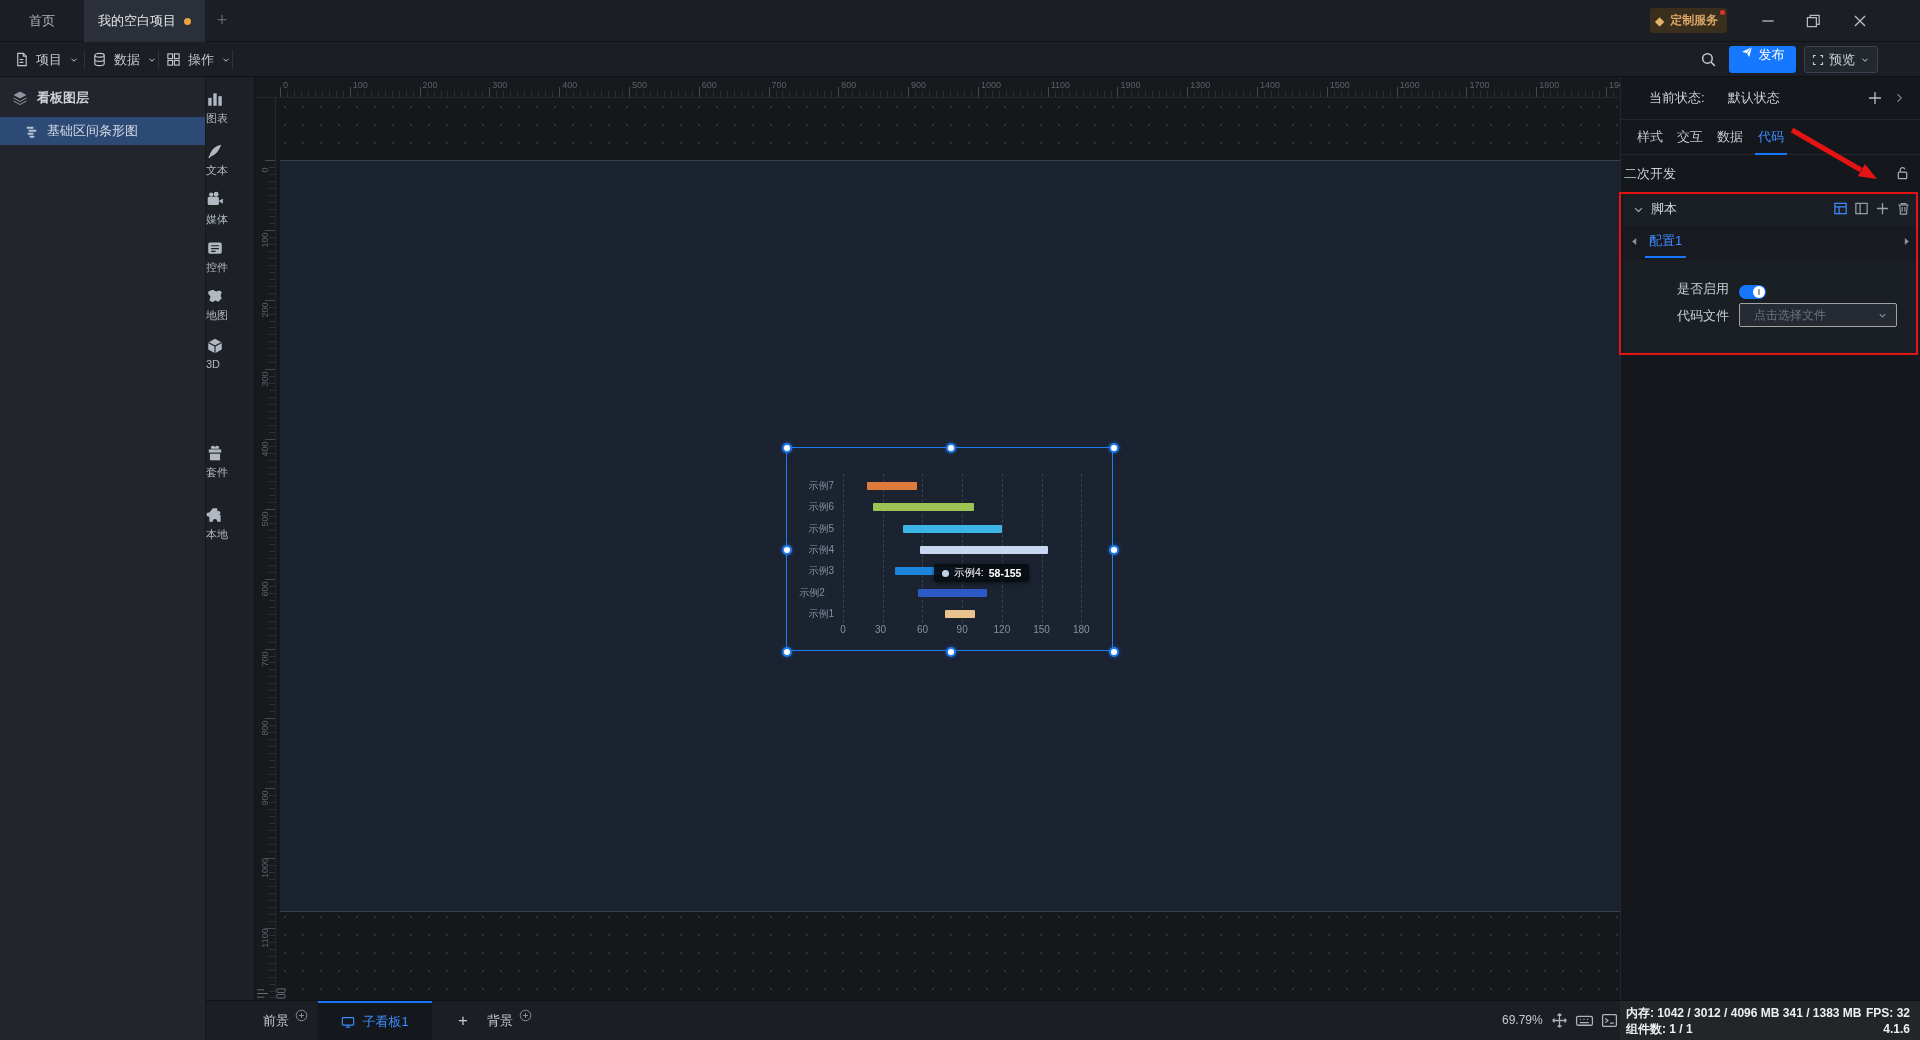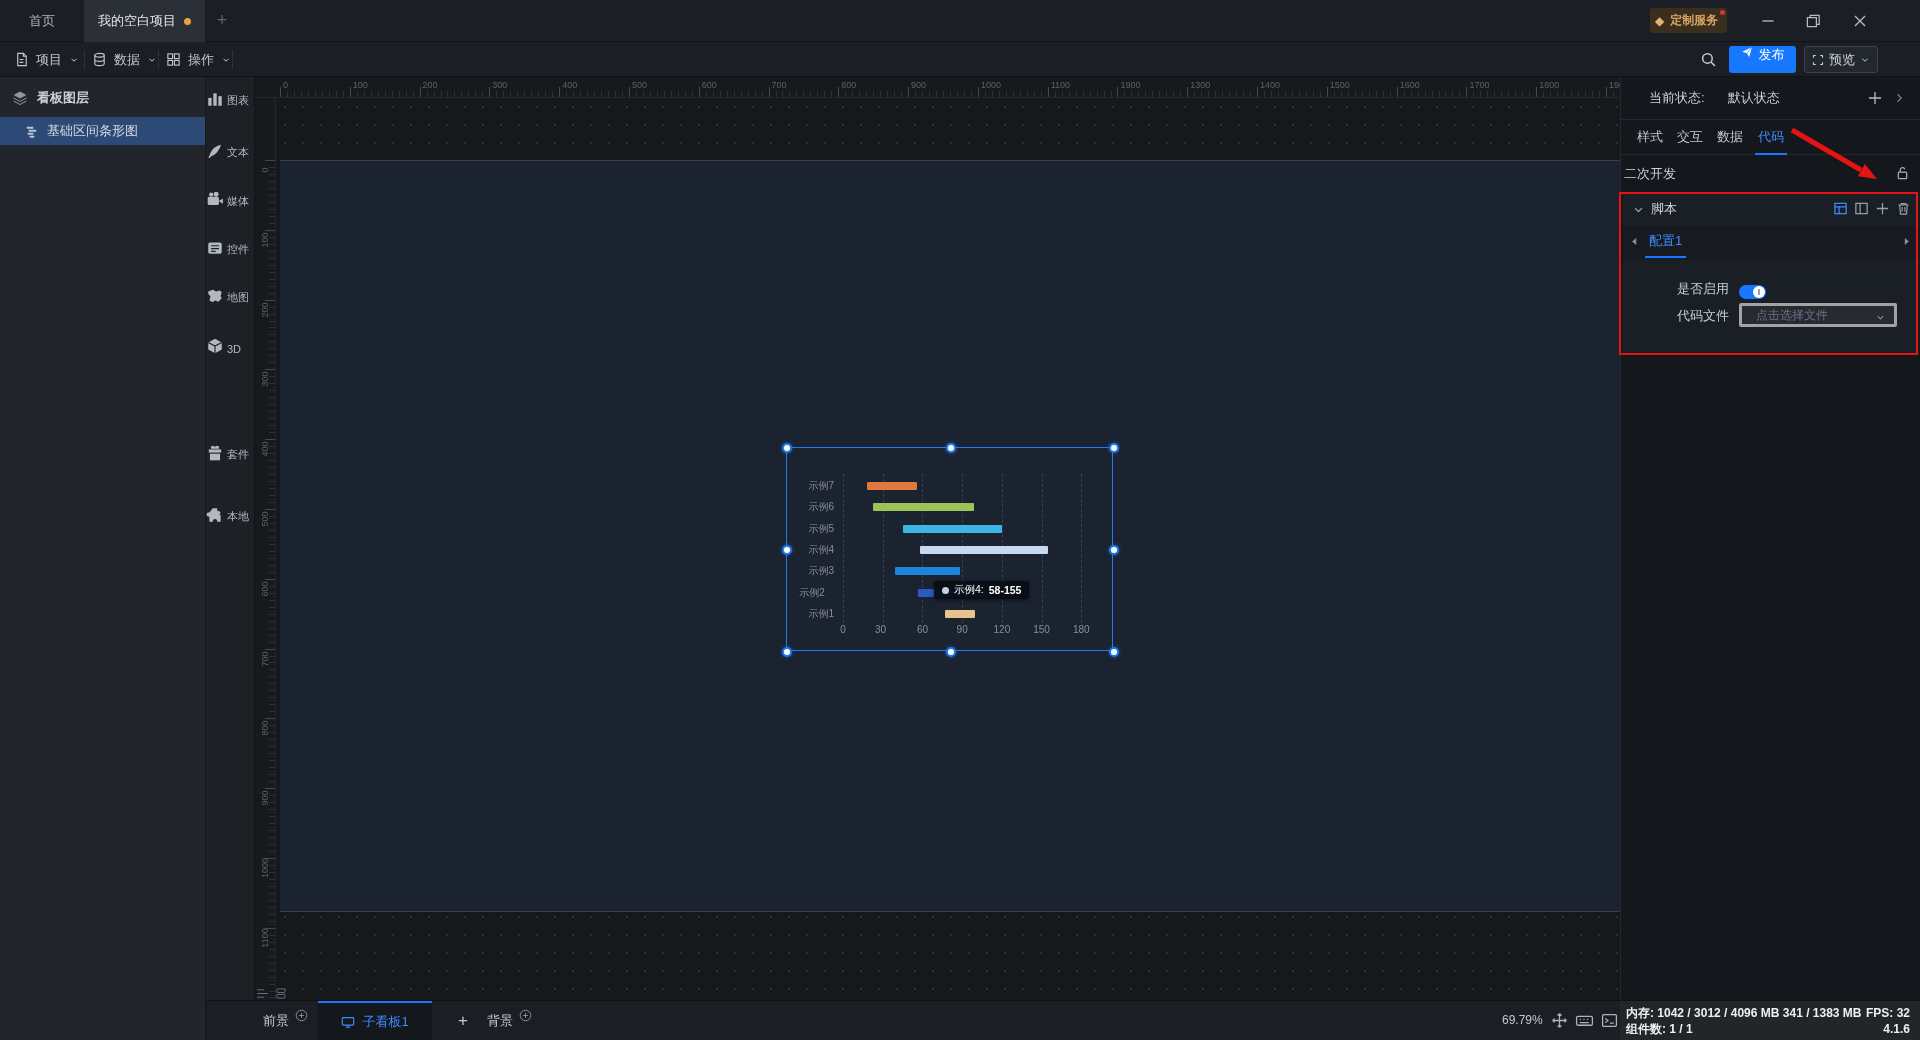--- a/index.html
+++ b/index.html
@@ -28,21 +28,21 @@
   #preview-btn { position:absolute; left:1804px; top:4px; width:74px; height:27px; background:#23272e; border:1px solid #3c424d; border-radius:3px; color:#ccd1d9; font-size:13px; display:flex; align-items:center; justify-content:center; gap:5px; }
 
   
   #layers-panel { position:absolute; left:0; top:77px; width:206px; height:963px; background:#22252b; border-right:1px solid #16181d; }
   #layers-header { display:flex; align-items:center; gap:9px; padding:12px 0 10px 12px; font-size:13px; font-weight:bold; color:#ccd1d9; }
   .layer-row { position:relative; height:28px; display:flex; align-items:center; gap:8px; padding-left:24px; font-size:13px; color:#d5dae2; }
   .layer-row.selected { background:#2d4a77; }
 
   
   #tool-rail { position:absolute; left:206px; top:77px; width:49px; height:923px; background:#1d2025; border-right:1px solid #101216; }
-  .rail-item { position:absolute; left:0; width:49px; display:flex; align-items:flex-end; gap:3px; color:#b2b8c2; }
+  .rail-item { position:absolute; left:0; width:49px; display:flex; flex-direction:column; align-items:flex-start; gap:3px; color:#b2b8c2; }
   .rail-item .rlabel { font-size:11px; color:#b2b8c2; }
 
   
   #canvas-wrap { position:absolute; left:255px; top:77px; width:1365px; height:923px; background:#16181c; }
   #h-ruler { position:absolute; left:0; top:0; width:1365px; height:21px; background:#17191d; border-bottom:1px solid #24272d;
     background-image:repeating-linear-gradient(to right, #2b2f36 0, #2b2f36 1px, transparent 1px, transparent 6.979px);
     background-size:100% 6px; background-position:25px bottom; background-repeat:no-repeat; }
   .h-num { position:absolute; top:3px; font-size:9px; color:#5a606b; }
   .h-tick { position:absolute; bottom:0; width:1px; height:10px; background:#43484f; }
   #v-ruler { position:absolute; left:0; top:21px; width:21px; height:902px; background:#17191d; border-right:1px solid #24272d;
@@ -55,21 +55,21 @@
   #artboard { position:absolute; left:4px; top:62px; width:1340px; height:752px; background:#1b2230; border-top:1px solid #39404c; border-bottom:1px solid #39404c; }
   #corner-tools { position:absolute; left:1px; top:911px; display:flex; gap:6px; color:#6d7380; }
 
   
   #chart-comp { position:absolute; left:510px; top:349px; width:327px; height:204px; border:1px solid #1f7cf0; }
   .handle { position:absolute; width:10px; height:10px; border-radius:50%; background:#fff; border:2px solid #1f7cf0; transform:translate(-50%,-50%); box-shadow:0 0 4px rgba(31,124,240,.6); }
   .cat-label { position:absolute; width:44px; text-align:right; font-size:10px; color:#87909f; transform:translateY(-50%); }
   .gridline { position:absolute; top:26px; height:149px; width:0; border-left:1px dashed #39404d; }
   .bar { position:absolute; height:8px; border-radius:1px; }
   .x-tick { position:absolute; top:176px; width:30px; margin-left:-15px; text-align:center; font-size:10px; color:#87909f; }
-  #chart-tooltip { position:absolute; left:147px; top:116px; height:18px; background:rgba(9,13,19,.94); border-radius:3px; display:flex; align-items:center; gap:5px; padding:0 8px; font-size:10.5px; color:#fff; white-space:nowrap; box-shadow:0 1px 4px rgba(0,0,0,.5);margin-top:17px; }
+  #chart-tooltip { position:absolute; left:147px; top:116px; height:18px; background:rgba(9,13,19,.94); border-radius:3px; display:flex; align-items:center; gap:5px; padding:0 8px; font-size:10.5px; color:#fff; white-space:nowrap; box-shadow:0 1px 4px rgba(0,0,0,.5); }
   #chart-tooltip .tdot { width:7px; height:7px; border-radius:50%; }
   #chart-tooltip .tval { font-weight:bold; }
 
   
   #right-panel { position:absolute; left:1620px; top:77px; width:300px; height:923px; background:#14171c; border-left:1px solid #23262e; }
   #state-row { position:absolute; left:0; top:0; width:300px; height:43px; border-bottom:1px solid #23262e; display:flex; align-items:center; font-size:13px; color:#ccd1d9; padding-left:28px; gap:23px; }
   #state-plus { position:absolute; left:246px; top:13px; width:16px; height:16px; color:#b9bec7; }
   #state-arrow { position:absolute; left:272px; top:15px; width:12px; height:12px; color:#7a808a; }
   #rp-tabs { position:absolute; left:0; top:43px; width:300px; height:35px; border-bottom:1px solid #23262e; }
   .rp-tab { position:absolute; top:0; height:35px; line-height:33px; font-size:13px; color:#c3c8d1; }
@@ -81,21 +81,21 @@
   #script-header { position:absolute; left:0; top:0; width:296px; height:30px; display:flex; align-items:center; gap:7px; padding-left:10px; font-size:13px; color:#d2d6dd; }
   .sh-icons { position:absolute; right:8px; top:7px; display:flex; gap:6px; color:#9aa0ab; }
   #config-row { position:absolute; left:0; top:32px; width:296px; height:34px; background:#171b21; }
   #config-tab { position:absolute; left:26px; top:6px; font-size:13px; color:#3f8cff; }
   #config-tab::after { content:""; position:absolute; left:-4px; right:-4px; bottom:-8px; height:2px; background:#1677ff; }
   .cfg-arrow { position:absolute; top:10px; width:12px; height:12px; color:#8a909a; }
   .prop-label { position:absolute; left:14px; font-size:13px; color:#c9ced6;margin-left:40px; }
   #toggle { position:absolute; left:116px; top:91px; width:27px; height:14px; border-radius:7px; background:#1677ff; }
   #toggle .knob { position:absolute; right:1px; top:1px; width:12px; height:12px; border-radius:50%; background:#fff; }
   #toggle .knob::after { content:""; position:absolute; left:5px; top:3px; width:1.5px; height:6px; background:#98a0ac; }
-  #file-select { position:absolute; left:116px; top:109px; width:158px; height:24px; background:#252a33; border:3px solid #a3a3a3; border-radius:2px; display:flex; align-items:center; font-size:12px; color:#6d7380; padding-left:14px; }
+  #file-select { position:absolute; left:116px; top:109px; width:158px; height:24px; background:#252a33; border:1px solid #a3a3a3; border-radius:2px; display:flex; align-items:center; font-size:12px; color:#6d7380; padding-left:14px; }
   #file-select .sel-chevron { position:absolute; right:8px; top:6px; color:#8a909a; }
 
   
   #red-rect { position:absolute; left:1619px; top:192px; width:299px; height:163px; border:2px solid #e41414; pointer-events:none; }
   #red-arrow { position:absolute; left:0; top:0; width:1920px; height:1040px; pointer-events:none; }
 
   
   #bottom-bar { position:absolute; left:206px; top:1000px; width:1714px; height:40px; background:#1b1e24; border-top:1px solid #101114; }
   .bb-tab { position:absolute; top:0; height:40px; display:flex; align-items:center; font-size:13px; color:#c3c8d1; gap:6px; }
   .bb-plus-sup { position:relative; top:-6px; color:#8a8f99; }

